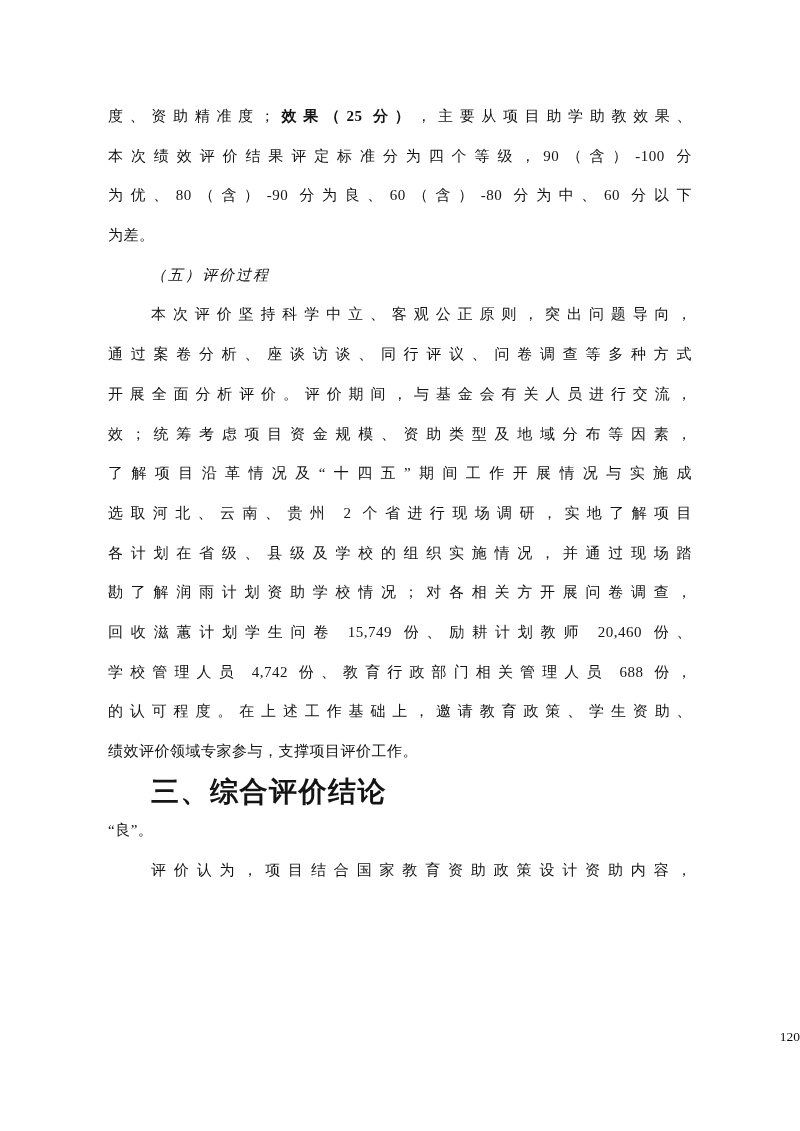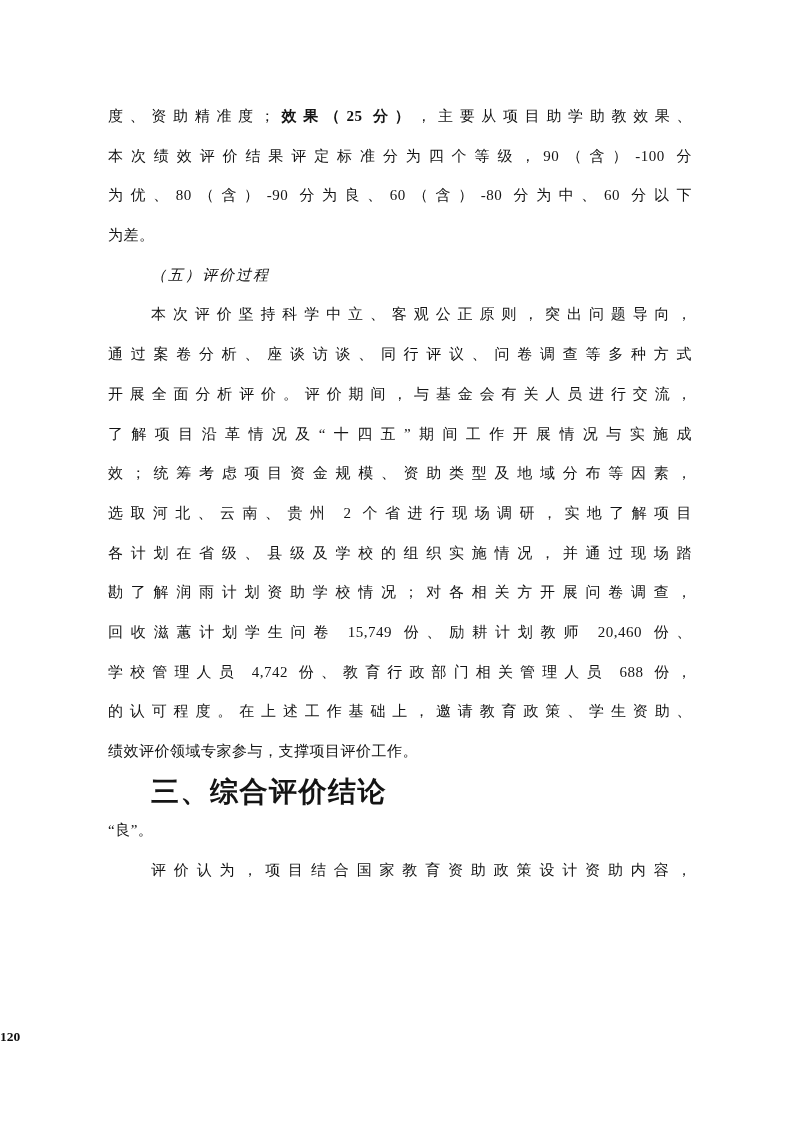--- a/index.html
+++ b/index.html
@@ -16,22 +16,22 @@
   }
   .j{text-align:justify;text-align-last:justify;}
   .ind{text-indent:43px;}
   .kai{font-style:italic;letter-spacing:2px;}
   .hd{
     font-family:"Liberation Sans","DejaVu Sans",sans-serif;
     font-weight:bold;letter-spacing:1.5px;font-size:28px;
   }
   .b{font-weight:bold;}
   .footer{
-    position:absolute;left:0;top:1029px;width:100%;text-align:left;
-    font-size:13.5px;font-weight:bold;color:#111;
+    position:absolute;left:0;top:1029px;width:100%;text-align:right;
+    font-size:13.5px;font-weight:normal;color:#111;
     font-family:"Liberation Serif","DejaVu Serif",serif;
   }
 </style>
 </head>
 <body>
 
 <div class="page">
 
   <div class="text-block">
 
@@ -39,22 +39,22 @@
 
     <div class="ln j">本次绩效评价结果评定标准分为四个等级，90（含）-100 分</div>
     <div class="ln j">为优、80（含）-90 分为良、60（含）-80 分为中、60 分以下</div>
     <div class="ln">为差。</div>
 
     <div class="ln kai ind">（五）评价过程</div>
 
     <div class="ln j ind">本次评价坚持科学中立、客观公正原则，突出问题导向，</div>
     <div class="ln j">通过案卷分析、座谈访谈、同行评议、问卷调查等多种方式</div>
     <div class="ln j">开展全面分析评价。评价期间，与基金会有关人员进行交流，</div>
+    <div class="ln j">效；统筹考虑项目资金规模、资助类型及地域分布等因素，</div>
     <div class="ln j">了解项目沿革情况及“十四五”期间工作开展情况与实施成</div>
-    <div class="ln j">效；统筹考虑项目资金规模、资助类型及地域分布等因素，</div>
     <div class="ln j">选取河北、云南、贵州 2 个省进行现场调研，实地了解项目</div>
     <div class="ln j">各计划在省级、县级及学校的组织实施情况，并通过现场踏</div>
     <div class="ln j">勘了解润雨计划资助学校情况；对各相关方开展问卷调查，</div>
     <div class="ln j">回收滋蕙计划学生问卷 15,749 份、励耕计划教师 20,460 份、</div>
     <div class="ln j">学校管理人员 4,742 份、教育行政部门相关管理人员 688 份，</div>
     <div class="ln j">的认可程度。在上述工作基础上，邀请教育政策、学生资助、</div>
     <div class="ln">绩效评价领域专家参与，支撑项目评价工作。</div>
 
     <div class="ln hd ind">三、综合评价结论</div>
 

